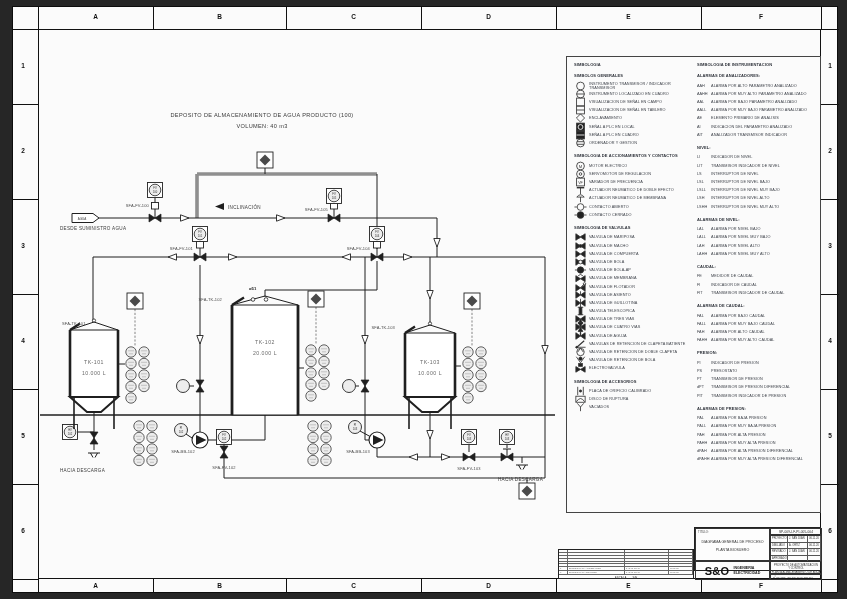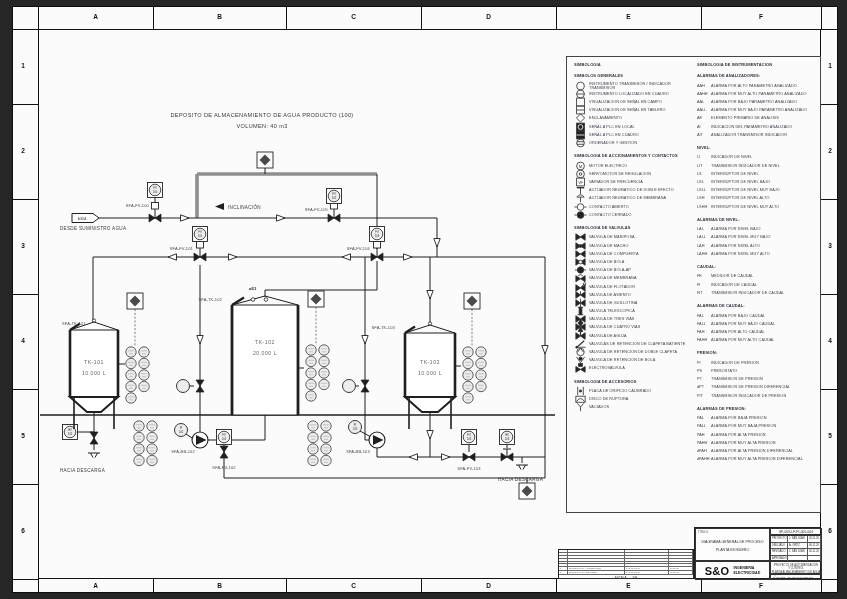--- a/index.html
+++ b/index.html
@@ -27,21 +27,21 @@
   #leg-right{left:130px;width:120px;}
   .leg-sec{margin-bottom:6px;}
   .leg-title{font-size:4px;font-weight:bold;color:#30343c;letter-spacing:.1px;margin-bottom:3.5px;}
   .leg-item{display:flex;align-items:center;height:8.2px;font-size:3.8px;color:#3b3f47;}
   .leg-icon{width:15px;flex:0 0 15px;display:flex;align-items:center;}
   .leg-icon svg{display:block;}
   .leg-tag{width:14px;flex:0 0 14px;font-size:3.8px;color:#3b3f47;}
   .leg-label{flex:1;letter-spacing:.1px;}
   
   .tb{position:absolute;box-sizing:border-box;border:1px solid #222;background:#fdfdfd;}
-  #titleblock{left:681px;top:520px;width:127px;height:52px;}
+  #titleblock{left:681px;top:520px;width:127px;height:44px;}
   .cell{position:absolute;box-sizing:border-box;border:.7px solid #333;}
   .title-cell{left:0;top:0;width:75px;height:33px;}
   .titulo-lab{position:absolute;left:2px;top:1px;font-size:2.8px;color:#444;}
   .title-l1{position:absolute;left:0;right:0;top:11px;text-align:center;font-size:3.6px;color:#333;}
   .title-l2{position:absolute;left:0;right:0;top:19px;text-align:center;font-size:3.6px;color:#333;}
   .doc-cell{left:75px;top:0;width:52px;height:7px;font-size:3.2px;color:#222;text-align:center;line-height:6.5px;letter-spacing:.1px;}
   .appr{left:75px;top:7px;width:52px;height:26px;}
   .appr-row{display:grid;grid-template-columns:17px 1fr 13px;height:6.5px;border-bottom:.5px solid #555;box-sizing:border-box;}
   .appr-row span{font-size:2.6px;color:#333;border-right:.5px solid #555;padding-left:1px;line-height:6.2px;overflow:hidden;white-space:nowrap;}
   .logo-cell{left:0;top:33px;width:75px;height:19px;display:flex;align-items:center;justify-content:center;gap:4px;}

